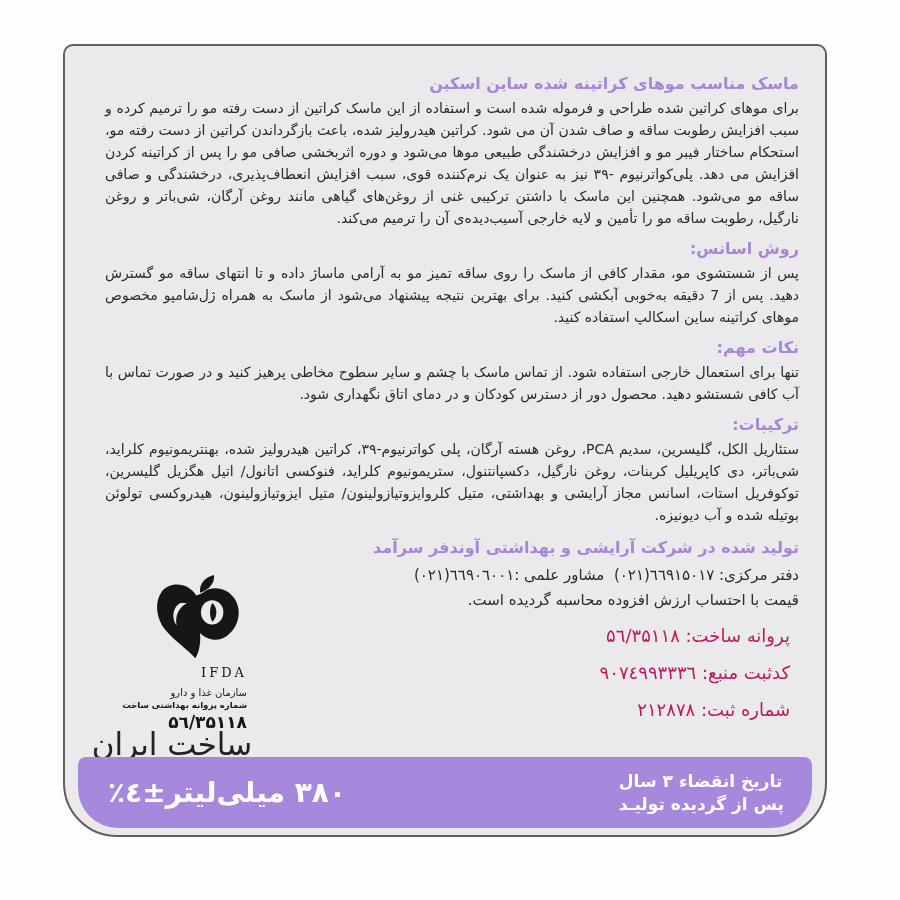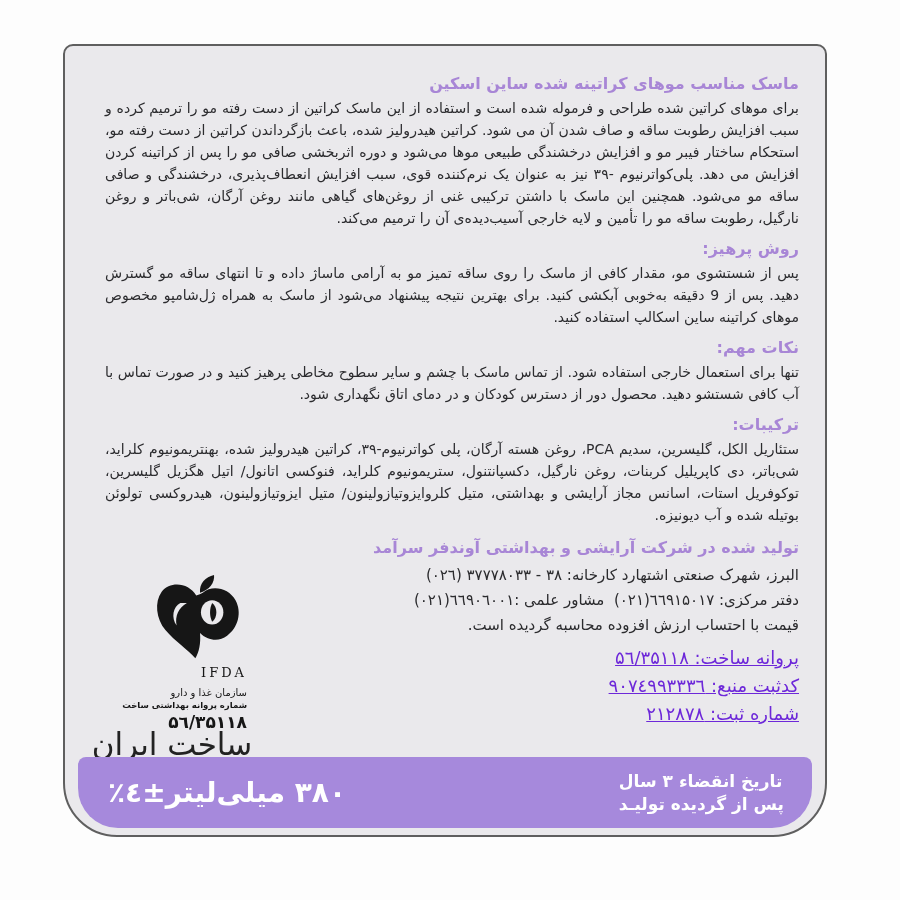--- a/index.html
+++ b/index.html
@@ -34,21 +34,21 @@
     text-align:justify;
     margin:0;
     color:#2b2b2e;
   }
   .producer{margin-top:12px;}
   .producer-heading{
     color:#a886d6;font-weight:bold;font-size:16px;margin:0 0 6px 0;
   }
   .producer-line{font-size:15px;line-height:25px;margin:0;color:#2b2b2e;}
   .registration{margin-top:6px;text-align:right;}
-  .reg-line{font-size:18px;line-height:28px;margin:0;color:#6d28d9;text-decoration:underline;}
+  .reg-line{font-size:18px;line-height:28px;margin:9px;color:#be185d;}
   .logo-block{
     position:absolute;left:32px;top:528px;width:150px;
     text-align:right;color:#161616;direction:ltr;
   }
   .ifda-name{font-family:"DejaVu Serif", serif;font-size:13px;letter-spacing:3px;margin-top:1px;}
   .ifda-org{font-size:10px;margin-top:7px;direction:rtl;}
   .ifda-permit-label{font-size:8.5px;font-weight:bold;margin-top:2px;direction:rtl;}
   .ifda-permit-number{font-size:17px;font-weight:bold;margin-top:2px;}
   .made-in{
     position:absolute;left:22px;top:672px;width:170px;text-align:center;
@@ -68,32 +68,31 @@
 </style>
 </head>
 <body>
 
 <div class="card">
   <div class="content">
 
     <p class="sec-title">ماسک مناسب موهای کراتینه شده ساین اسکین</p>
     <p class="body-text">برای موهای کراتین شده طراحی و فرموله شده است و استفاده از این ماسک کراتین از دست رفته مو را ترمیم کرده و سبب افزایش رطوبت ساقه و صاف شدن آن می شود. کراتین هیدرولیز شده، باعث بازگرداندن کراتین از دست رفته مو، استحکام ساختار فیبر مو و افزایش درخشندگی طبیعی موها می‌شود و دوره اثربخشی صافی مو را پس از کراتینه کردن افزایش می دهد. پلی‌کواترنیوم -۳۹ نیز به عنوان یک نرم‌کننده قوی، سبب افزایش انعطاف‌پذیری، درخشندگی و صافی ساقه مو می‌شود. همچنین این ماسک با داشتن ترکیبی غنی از روغن‌های گیاهی مانند روغن آرگان، شی‌باتر و روغن نارگیل، رطوبت ساقه مو را تأمین و لایه خارجی آسیب‌دیده‌ی آن را ترمیم می‌کند.</p>
 
-    <p class="sec-title gap">روش پرهیز:</p>
-    <p class="body-text">پس از شستشوی مو، مقدار کافی از ماسک را روی ساقه تمیز مو به آرامی ماساژ داده و تا انتهای ساقه مو گسترش دهید. پس از 9 دقیقه به‌خوبی آبکشی کنید. برای بهترین نتیجه پیشنهاد می‌شود از ماسک به همراه ژل‌شامپو مخصوص موهای کراتینه ساین اسکالپ استفاده کنید.</p>
+    <p class="sec-title gap">روش اسانس:</p>
+    <p class="body-text">پس از شستشوی مو، مقدار کافی از ماسک را روی ساقه تمیز مو به آرامی ماساژ داده و تا انتهای ساقه مو گسترش دهید. پس از 7 دقیقه به‌خوبی آبکشی کنید. برای بهترین نتیجه پیشنهاد می‌شود از ماسک به همراه ژل‌شامپو مخصوص موهای کراتینه ساین اسکالپ استفاده کنید.</p>
 
     <p class="sec-title gap">نکات مهم:</p>
     <p class="body-text">تنها برای استعمال خارجی استفاده شود. از تماس ماسک با چشم و سایر سطوح مخاطی پرهیز کنید و در صورت تماس با آب کافی شستشو دهید. محصول دور از دسترس کودکان و در دمای اتاق نگهداری شود.</p>
 
     <p class="sec-title gap">ترکیبات:</p>
     <p class="body-text">ستئاریل الکل، گلیسرین، سدیم PCA، روغن هسته آرگان، پلی کواترنیوم-۳۹، کراتین هیدرولیز شده، بهنتریمونیوم کلراید، شی‌باتر، دی کاپریلیل کربنات، روغن نارگیل، دکسپانتنول، ستریمونیوم کلراید، فنوکسی اتانول/ اتیل هگزیل گلیسرین، توکوفریل استات، اسانس مجاز آرایشی و بهداشتی، متیل کلروایزوتیازولینون/ متیل ایزوتیازولینون، هیدروکسی تولوئن بوتیله شده و آب دیونیزه.</p>
 
     <div class="producer">
       <p class="producer-heading">تولید شده در شرکت آرایشی و بهداشتی آوندفر سرآمد</p>
-      <p class="producer-line">البرز، شهرک صنعتی اشتهارد کارخانه: ۳۸ - ۳۷۷۷۸۰۳۳ (۰۲٦)</p>
       <p class="producer-line">دفتر مرکزی: ٦٦۹۱۵۰۱۷(۰۲۱)&nbsp; مشاور علمی :٦٦۹۰٦۰۰۱(۰۲۱)</p>
       <p class="producer-line">قیمت با احتساب ارزش افزوده محاسبه گردیده است.</p>
     </div>
 
     <div class="registration">
       <p class="reg-line">پروانه ساخت: ۵٦/۳۵۱۱۸</p>
       <p class="reg-line">کدثبت منبع: ۹۰۷٤۹۹۳۳۳٦</p>
       <p class="reg-line">شماره ثبت: ۲۱۲۸۷۸</p>
     </div>
   </div>

